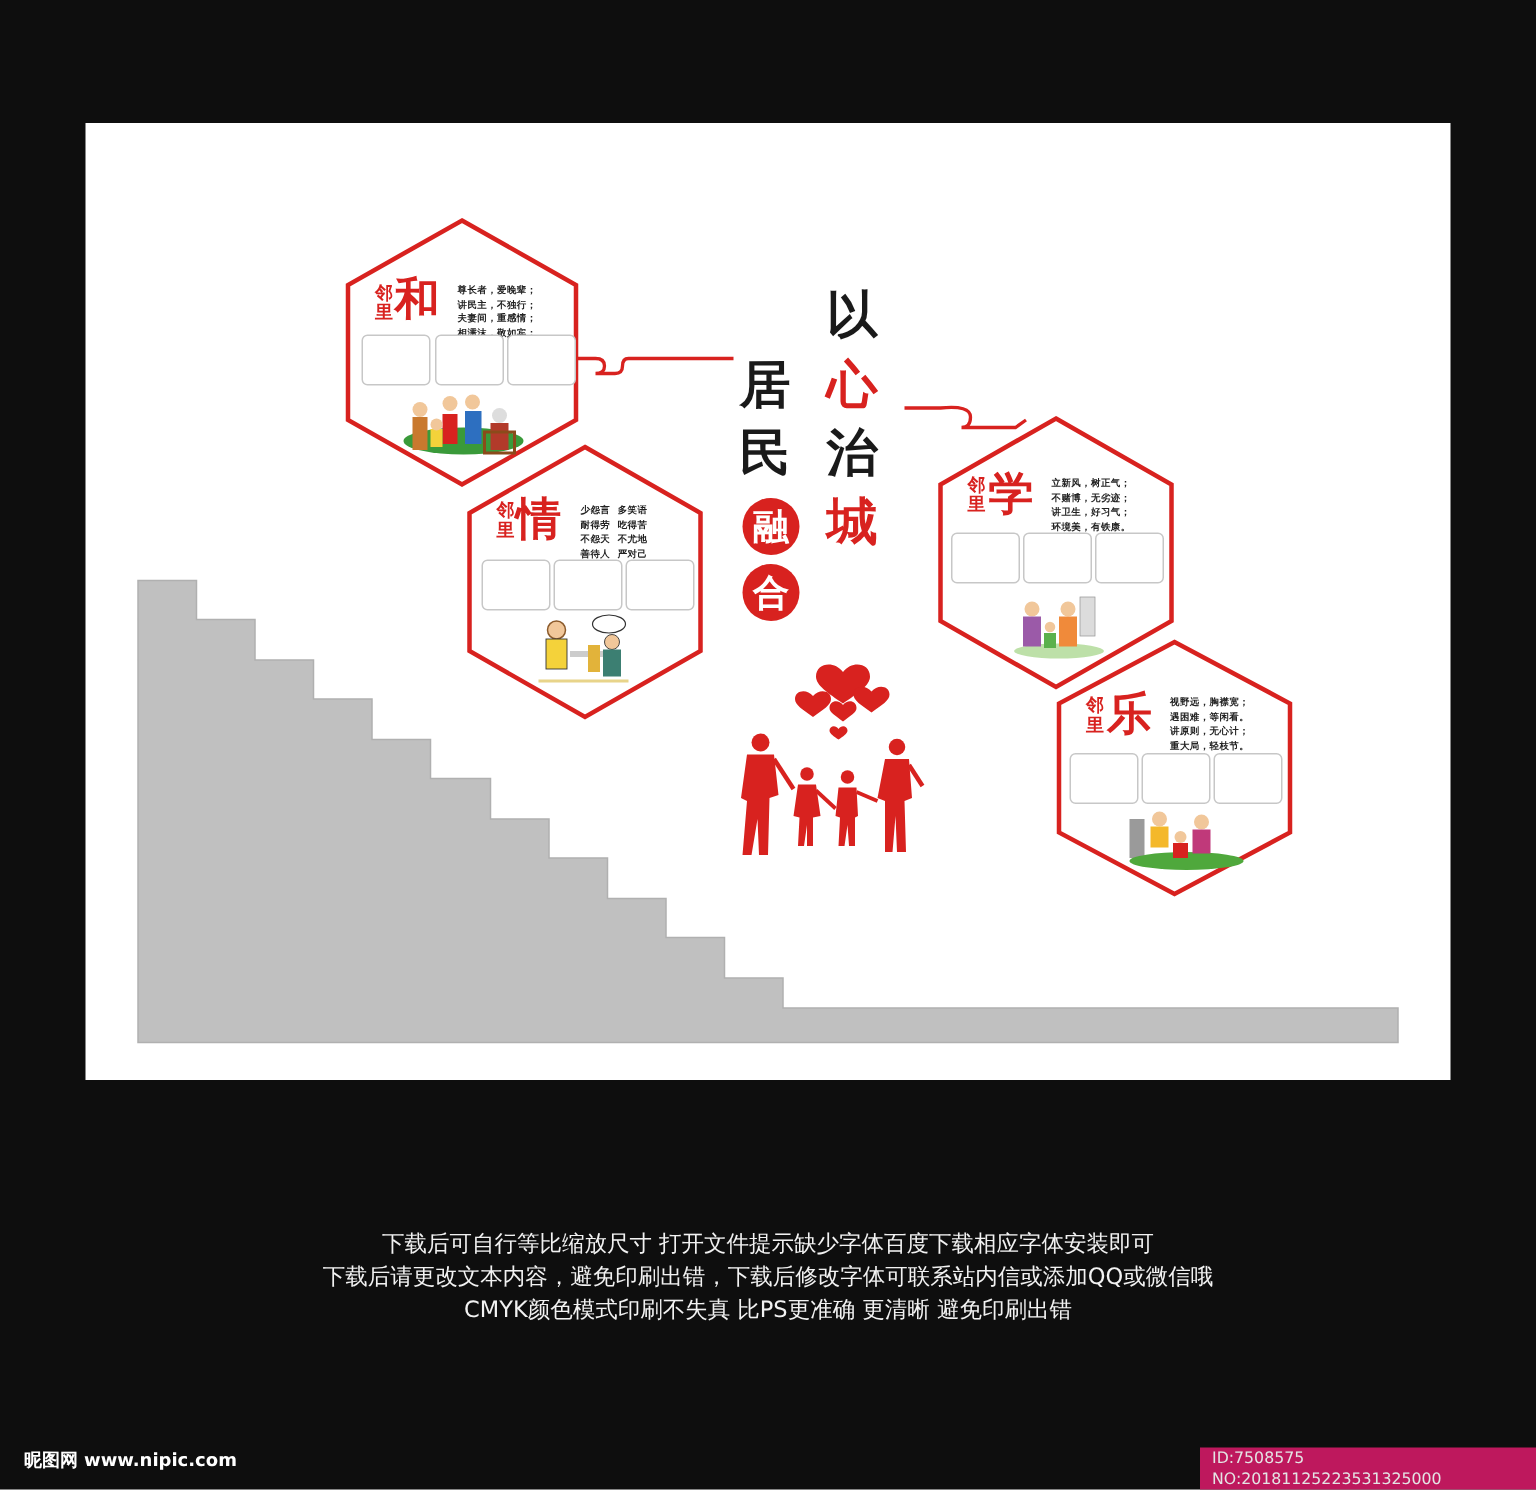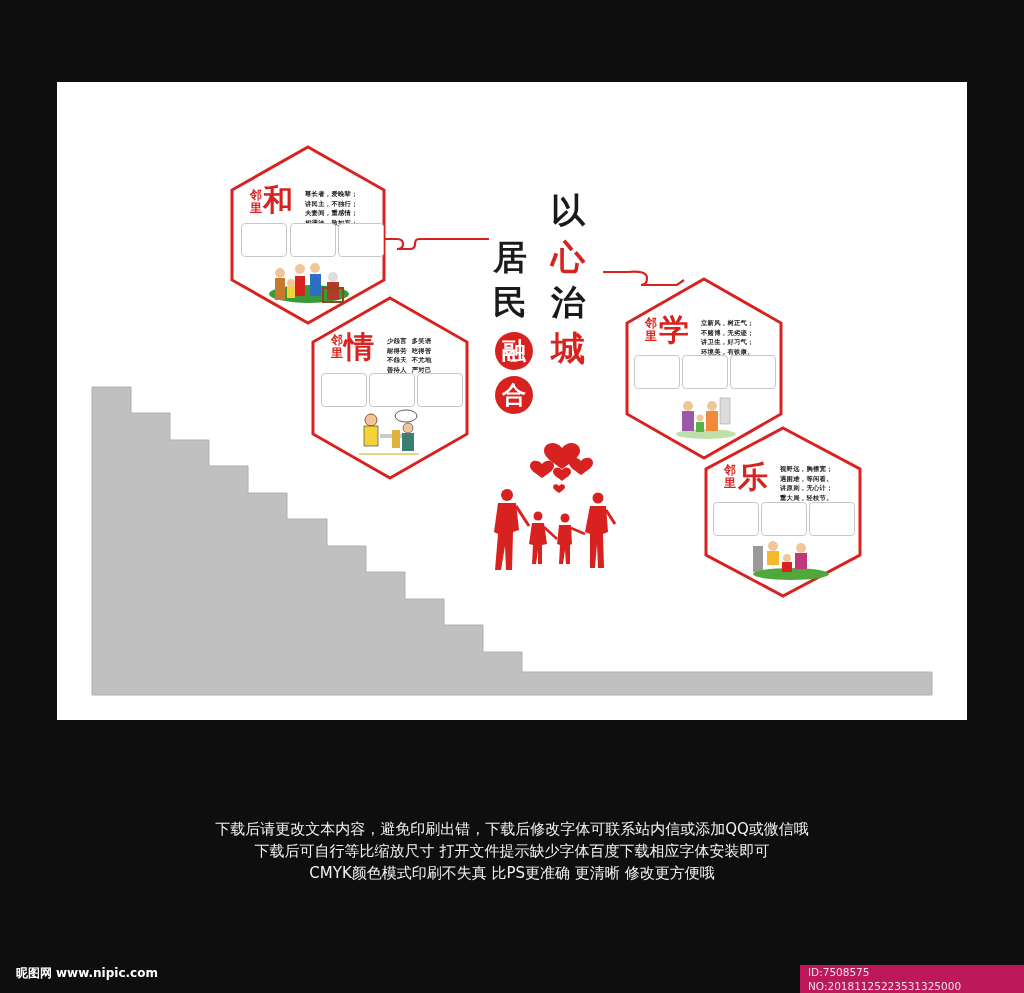--- a/index.html
+++ b/index.html
@@ -160,22 +160,22 @@
       <line x1="514" y1="446" x2="528" y2="452" stroke="#d8221f" stroke-width="2.5"></line>
       <circle cx="541" cy="416" r="5.5"></circle>
       <path d="M533 424 L549 424 L551 450 L546 452 L547 486 L541 486 L540 462 L538 486 L533 486 L533 452 L528 450 Z"></path>
       <line x1="549" y1="428" x2="558" y2="442" stroke="#d8221f" stroke-width="3"></line>
     </g>
   </svg>
 
 </div>
 
 <div class="footer-notes">
+  <div>下载后可自行等比缩放尺寸 打开文件提示缺少字体百度下载相应字体安装即可</div>
   <div>下载后请更改文本内容，避免印刷出错，下载后修改字体可联系站内信或添加QQ或微信哦</div>
-  <div>下载后可自行等比缩放尺寸 打开文件提示缺少字体百度下载相应字体安装即可</div>
-  <div>CMYK颜色模式印刷不失真 比PS更准确 更清晰 修改更方便哦</div>
+  <div>CMYK颜色模式印刷不失真 比PS更准确 更清晰 避免印刷出错</div>
 </div>
 
 <div class="watermark">
   <span class="cn">昵图网</span><span>www.nipic.com</span>
 </div>
 
 <div class="idtag">ID:7508575 NO:20181125223531325000</div>
 
 </body></html>

